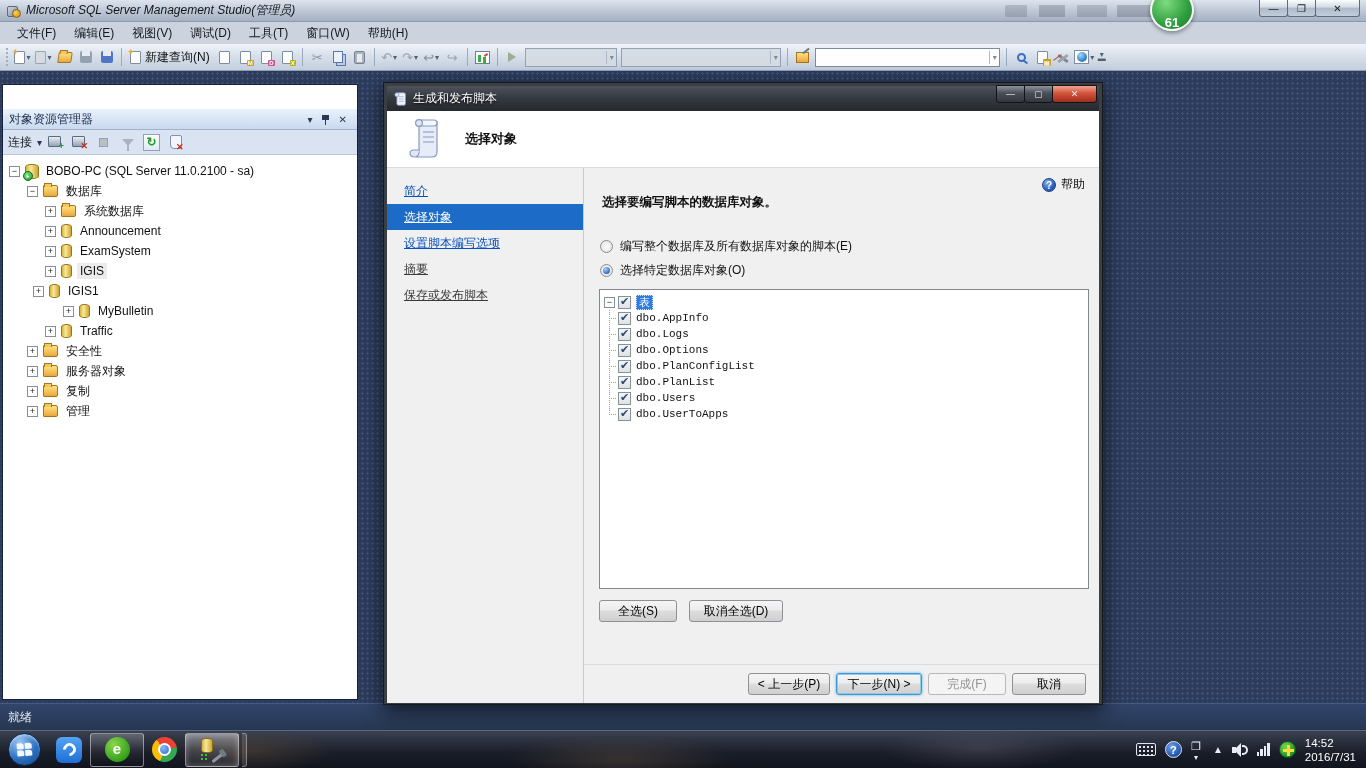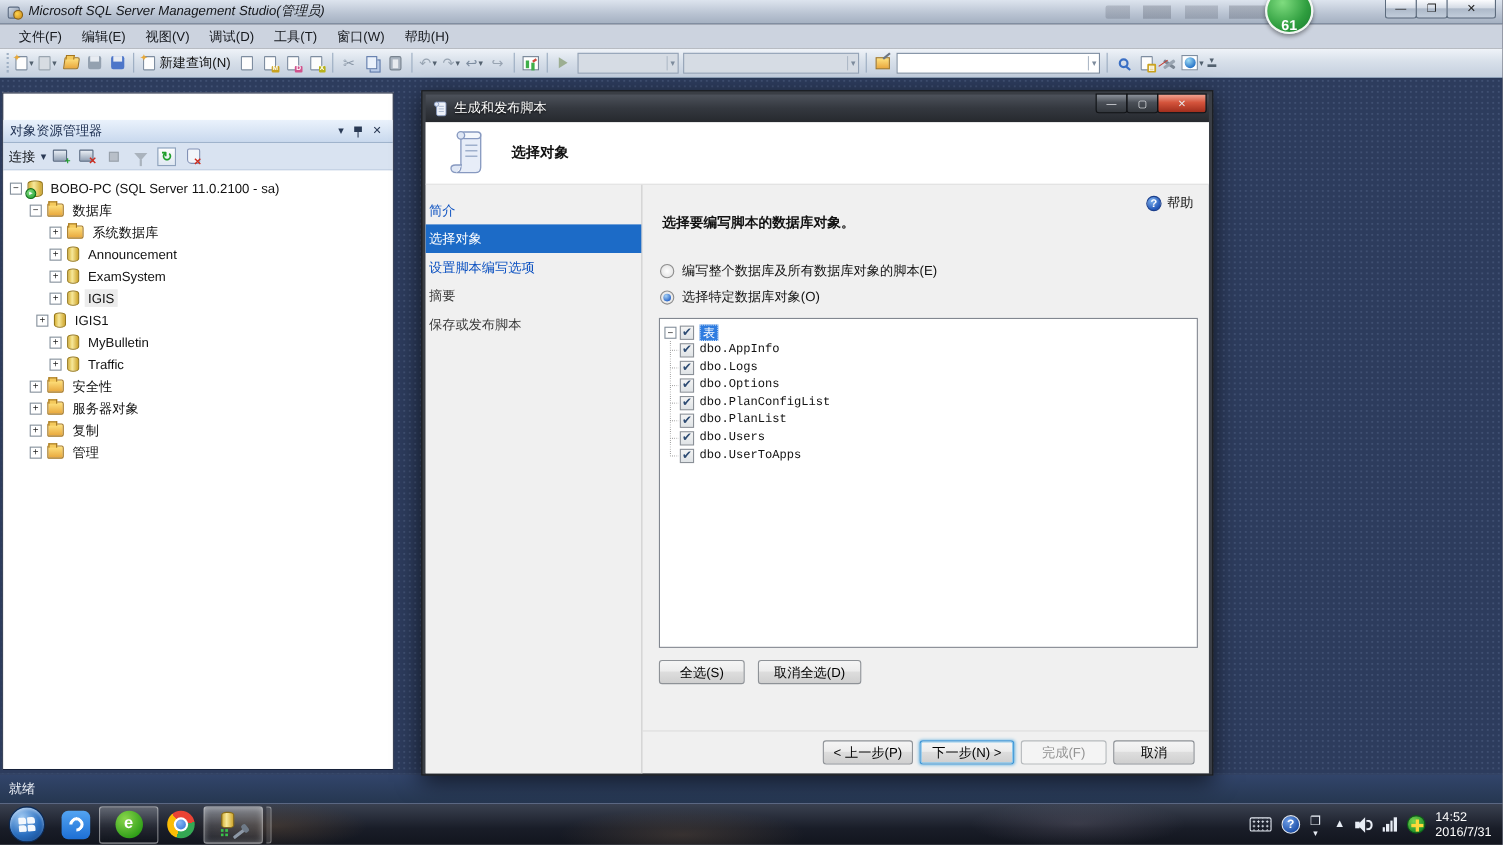--- a/index.html
+++ b/index.html
@@ -107,21 +107,21 @@
   .dlg-title { height:25px; background:linear-gradient(#4d525b,#34383f 50%,#26292e); display:flex; align-items:center; color:#fff; padding-left:6px; position:relative; }
   .dlg-title .t { margin-left:6px; text-shadow:0 1px 2px #000; }
   .dlg-caps { position:absolute; right:2px; top:-1px; display:flex; }
   .dcap { width:29px; height:18px; border:1px solid #111316; border-radius:0 0 3px 3px; background:linear-gradient(#8d939c,#4a4f57 45%,#33373d); color:#e9ebee; font-size:9px; display:flex; align-items:center; justify-content:center; margin-left:-1px; }
   .dcap.close { width:45px; background:linear-gradient(#f0a492,#d4543c 45%,#a02d1c); }
   .dlg-inner { height:592px; background:#f0f0f0; display:flex; flex-direction:column; }
   .dlg-header { height:57px; background:#fff; border-bottom:1px solid #dcdcdc; display:flex; align-items:center; padding-left:20px; gap:20px; flex:none; }
   .dlg-header .pt { font-weight:bold; font-size:13px; }
   .dlg-body { flex:1; display:flex; min-height:0; }
   .dlg-nav { width:197px; border-right:1px solid #cbcbcb; background:#f0f0f0; padding-top:10px; flex:none; }
-  .nav-item { height:26px; line-height:26px; padding-left:3px; color:#0a50c0; }
+  .nav-item { height:26px; line-height:26px; padding-left:17px; color:#0a50c0;text-decoration:underline; }
   .nav-item.plain { color:#3a3a3a; }
   .nav-item.sel { background:#1c6bc7; color:#fff; }
   .dlg-right { flex:1; display:flex; flex-direction:column; min-width:0; }
   .dlg-content { position:relative; flex:1; }
   .help-link { position:absolute; right:14px; top:8px; display:flex; align-items:center; gap:5px; color:#111; }
   .help-ic { width:14px; height:14px; border-radius:50%; background:radial-gradient(circle at 35% 30%, #7fb3ef, #2458b8 70%); color:#fff; font-size:10px; font-weight:bold; text-align:center; line-height:14px; border:1px solid #1b3f8c; }
   .heading { position:absolute; left:18px; top:26px; font-weight:bold; font-size:12.5px; }
   .radio-row { position:absolute; left:16px; display:flex; align-items:center; gap:7px; }
   .radio { width:13px; height:13px; border-radius:50%; border:1px solid #8d8d8d; background:radial-gradient(#fff,#dcdcdc); position:relative; flex:none; }
   .radio.sel::after { content:""; position:absolute; inset:2px; border-radius:50%; background:radial-gradient(circle at 35% 30%, #a8d2f5, #2a66c8 75%); }
@@ -402,21 +402,21 @@
           <div class="oe-row" style="padding-left:42px;">
               <span class="exp closed"></span>
               <span class="tico ico-db"></span>
               <span class="lbl hl">IGIS</span>
             </div>
           <div class="oe-row" style="padding-left:30px;">
               <span class="exp closed"></span>
               <span class="tico ico-db"></span>
               <span class="lbl">IGIS1</span>
             </div>
-          <div class="oe-row" style="padding-left:42px;">
+          <div class="oe-row" style="padding-left:60px;">
               <span class="exp closed"></span>
               <span class="tico ico-db"></span>
               <span class="lbl">MyBulletin</span>
             </div>
           <div class="oe-row" style="padding-left:42px;">
               <span class="exp closed"></span>
               <span class="tico ico-db"></span>
               <span class="lbl">Traffic</span>
             </div>
           <div class="oe-row" style="padding-left:24px;">

